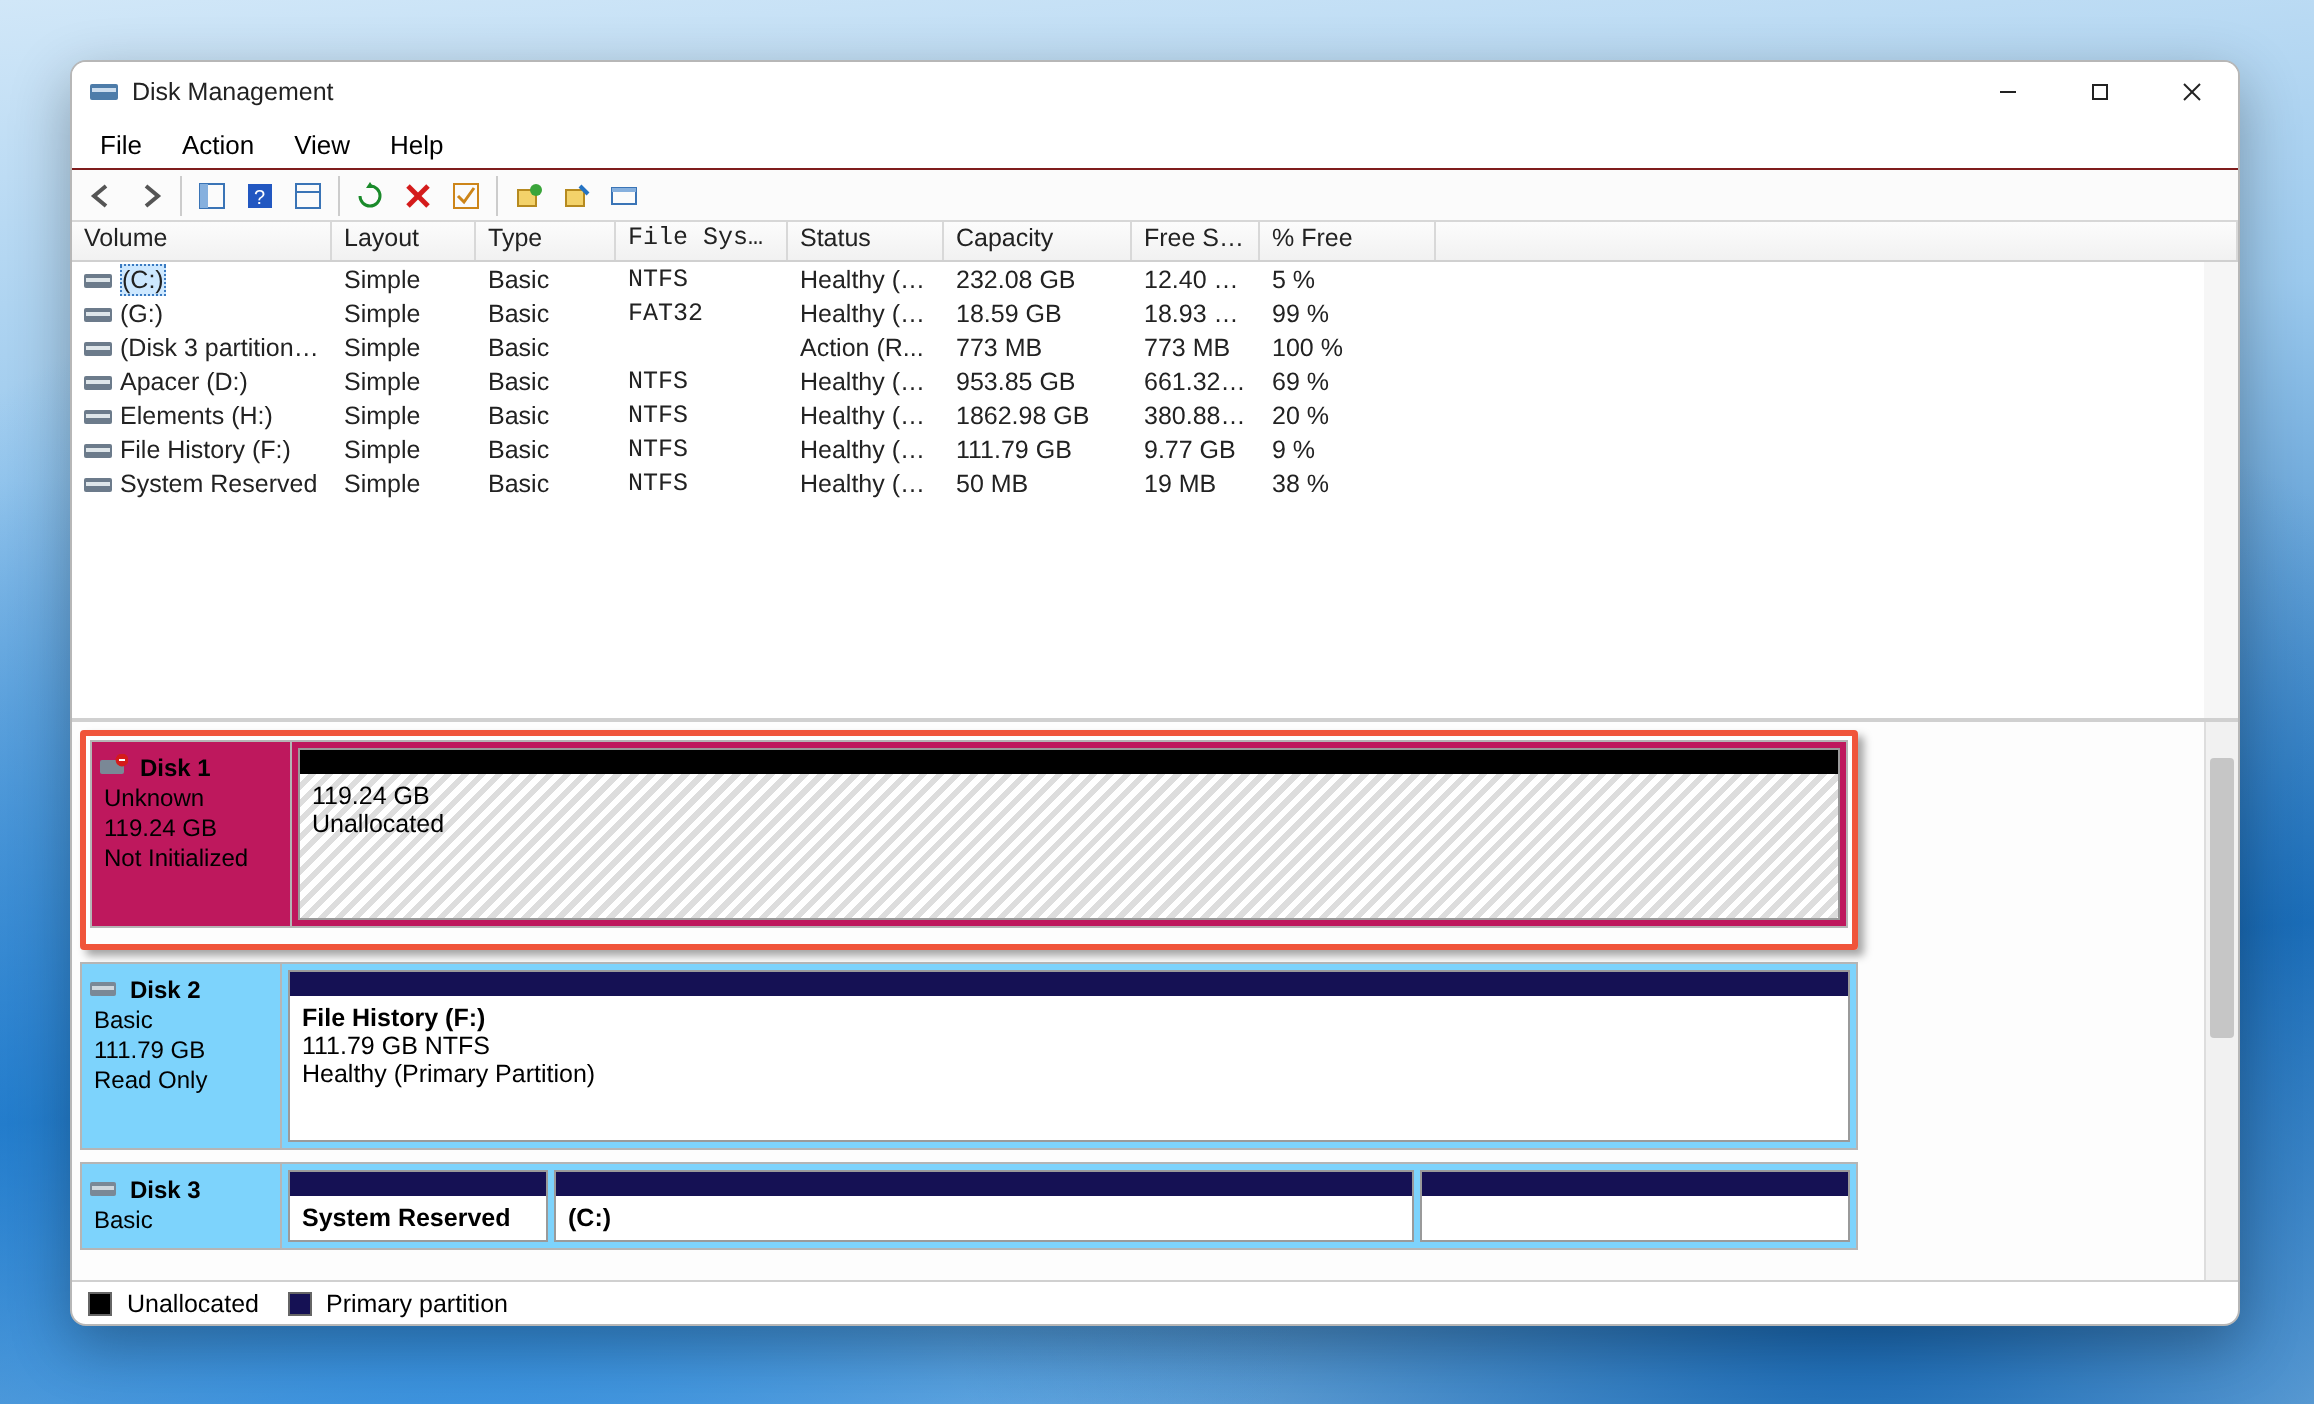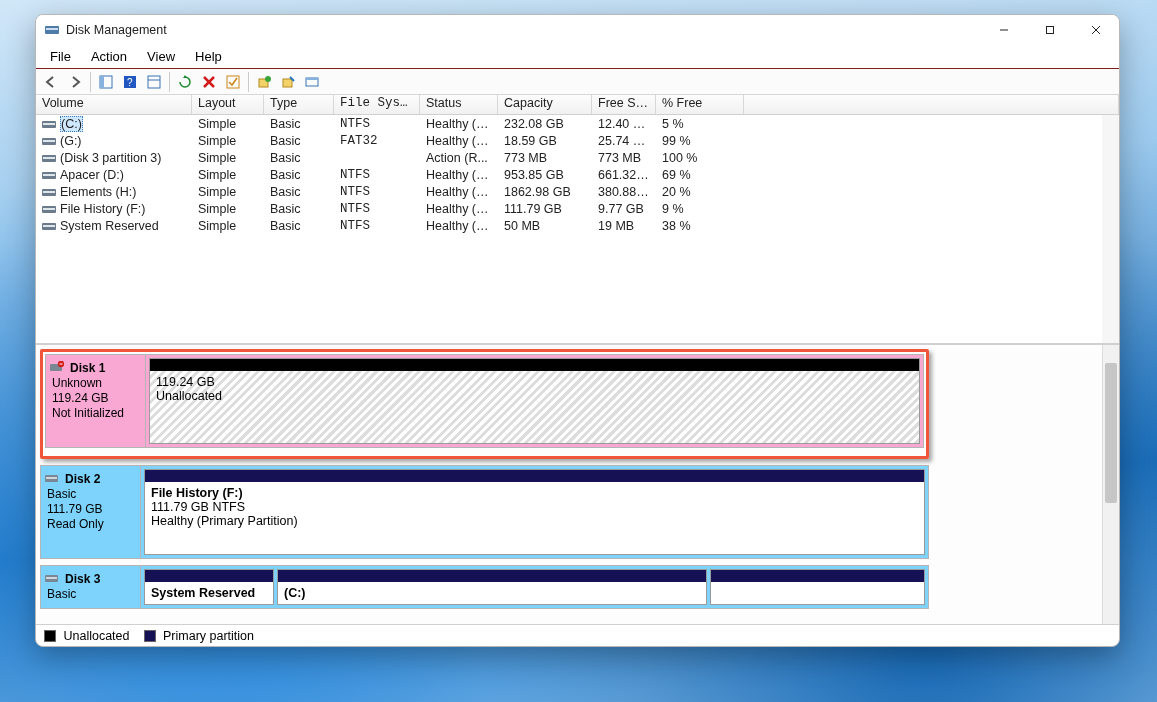--- a/index.html
+++ b/index.html
@@ -13,21 +13,21 @@
     
   }
   .wallpaper {
     position:absolute; inset:0;
     background: radial-gradient(circle at 20% 80%, #2a8be0 0%, transparent 40%),
                 radial-gradient(circle at 80% 90%, #1667b3 0%, transparent 40%),
                 linear-gradient(175deg,#d1e7f8 0%,#9bc9ed 30%,#1d6fb9 70%,#8fc3ec 100%);
   }
   .window {
     position:absolute;
-    left:35px; top:14px;
+    left:35px; top:30px;
     width:1085px; height:633px;
     background:#ffffff;
     border:1px solid #b7b7b7;
     border-radius:8px;
     box-shadow:0 10px 30px rgba(0,0,0,.3);
     display:flex;
     flex-direction:column;
     overflow:hidden;
   }
   
@@ -72,21 +72,21 @@
     border-bottom:1px solid #d0d0d0;
   }
   .vhead .col, .vrow .col {
     padding:1px 6px;
     overflow:hidden;
     white-space:nowrap;
     text-overflow:ellipsis;
     font-size:12.5px;
   }
   .vhead .col { border-right:1px solid #d8d8d8; color:#222; position:relative; }
-  .c-vol{width:156px;} .c-lay{width:72px;} .c-type{width:70px;} .c-fs{width:86px;font-family:Liberation Mono, monospace;}
+  .c-vol{width:130px;} .c-lay{width:72px;} .c-type{width:70px;} .c-fs{width:86px;font-family:Liberation Mono, monospace;}
   .c-stat{width:78px;} .c-cap{width:94px;} .c-free{width:64px;} .c-pct{width:88px;}
   .vbody { flex:1; overflow:auto; background:#fff; position:relative;}
   .vrow { display:flex; height:17px; align-items:center; }
   .vrow .col { color:#222; }
   .vico { width:14px; height:11px; margin-right:4px; display:inline-block; vertical-align:middle;}
   .sel { background:#cde8ff; border:1px dotted #3a7ac1; }
   .scrollbar-stub { position:absolute; right:0; top:0; bottom:0; width:17px; background:#f6f6f6;}
   
   .gpane { flex:1; overflow:auto; background:#fdfdfd; position:relative; padding:4px 190px 4px 4px; }
   .diskrow { display:flex; margin-bottom:6px; min-height:94px; border:1px solid #b5b5b5; background:#7dd3fc;}
@@ -264,21 +264,21 @@
         <div class="vrow">
           <div class="col c-vol"><span class="vico"><svg viewBox="0 0 14 11">
                 <rect x="0" y="2" width="14" height="7" rx="1" class="drv-mini"></rect>
                 <rect x="1" y="4" width="12" height="2" fill="#dfe6ea"></rect>
               </svg></span><span>(G:)</span></div>
           <div class="col c-lay">Simple</div>
           <div class="col c-type">Basic</div>
           <div class="col c-fs">FAT32</div>
           <div class="col c-stat">Healthy (B...</div>
           <div class="col c-cap">18.59 GB</div>
-          <div class="col c-free">25.74 GB</div>
+          <div class="col c-free">18.93 GB</div>
           <div class="col c-pct">99 %</div>
         </div>
         <div class="vrow">
           <div class="col c-vol"><span class="vico"><svg viewBox="0 0 14 11">
                 <rect x="0" y="2" width="14" height="7" rx="1" class="drv-mini"></rect>
                 <rect x="1" y="4" width="12" height="2" fill="#dfe6ea"></rect>
               </svg></span><span>(Disk 3 partition 3)</span></div>
           <div class="col c-lay">Simple</div>
           <div class="col c-type">Basic</div>
           <div class="col c-fs"></div>
@@ -339,21 +339,21 @@
           <div class="col c-free">19 MB</div>
           <div class="col c-pct">38 %</div>
         </div>
         <div class="scrollbar-stub"></div>
     </div>
   </div>
 
   <div class="gpane">
 
     <div class="highlight-box">
-      <div class="diskrow" style="background:#f9a8d4;">
+      <div class="diskrow" style="background:#be185d;">
         <div class="diskhdr">
           <span class="dicon">
             <svg viewBox="0 0 14 12">
                 <rect x="0" y="3" width="12" height="7" rx="1" fill="#7a8896"></rect>
                 <circle cx="11" cy="3" r="3.2" fill="#d41b1b"></circle>
                 <rect x="9.5" y="2.5" width="3" height="1" fill="#fff"></rect>
               </svg>
           </span>
           <div class="dname">Disk 1</div>
           <div>Unknown</div>

